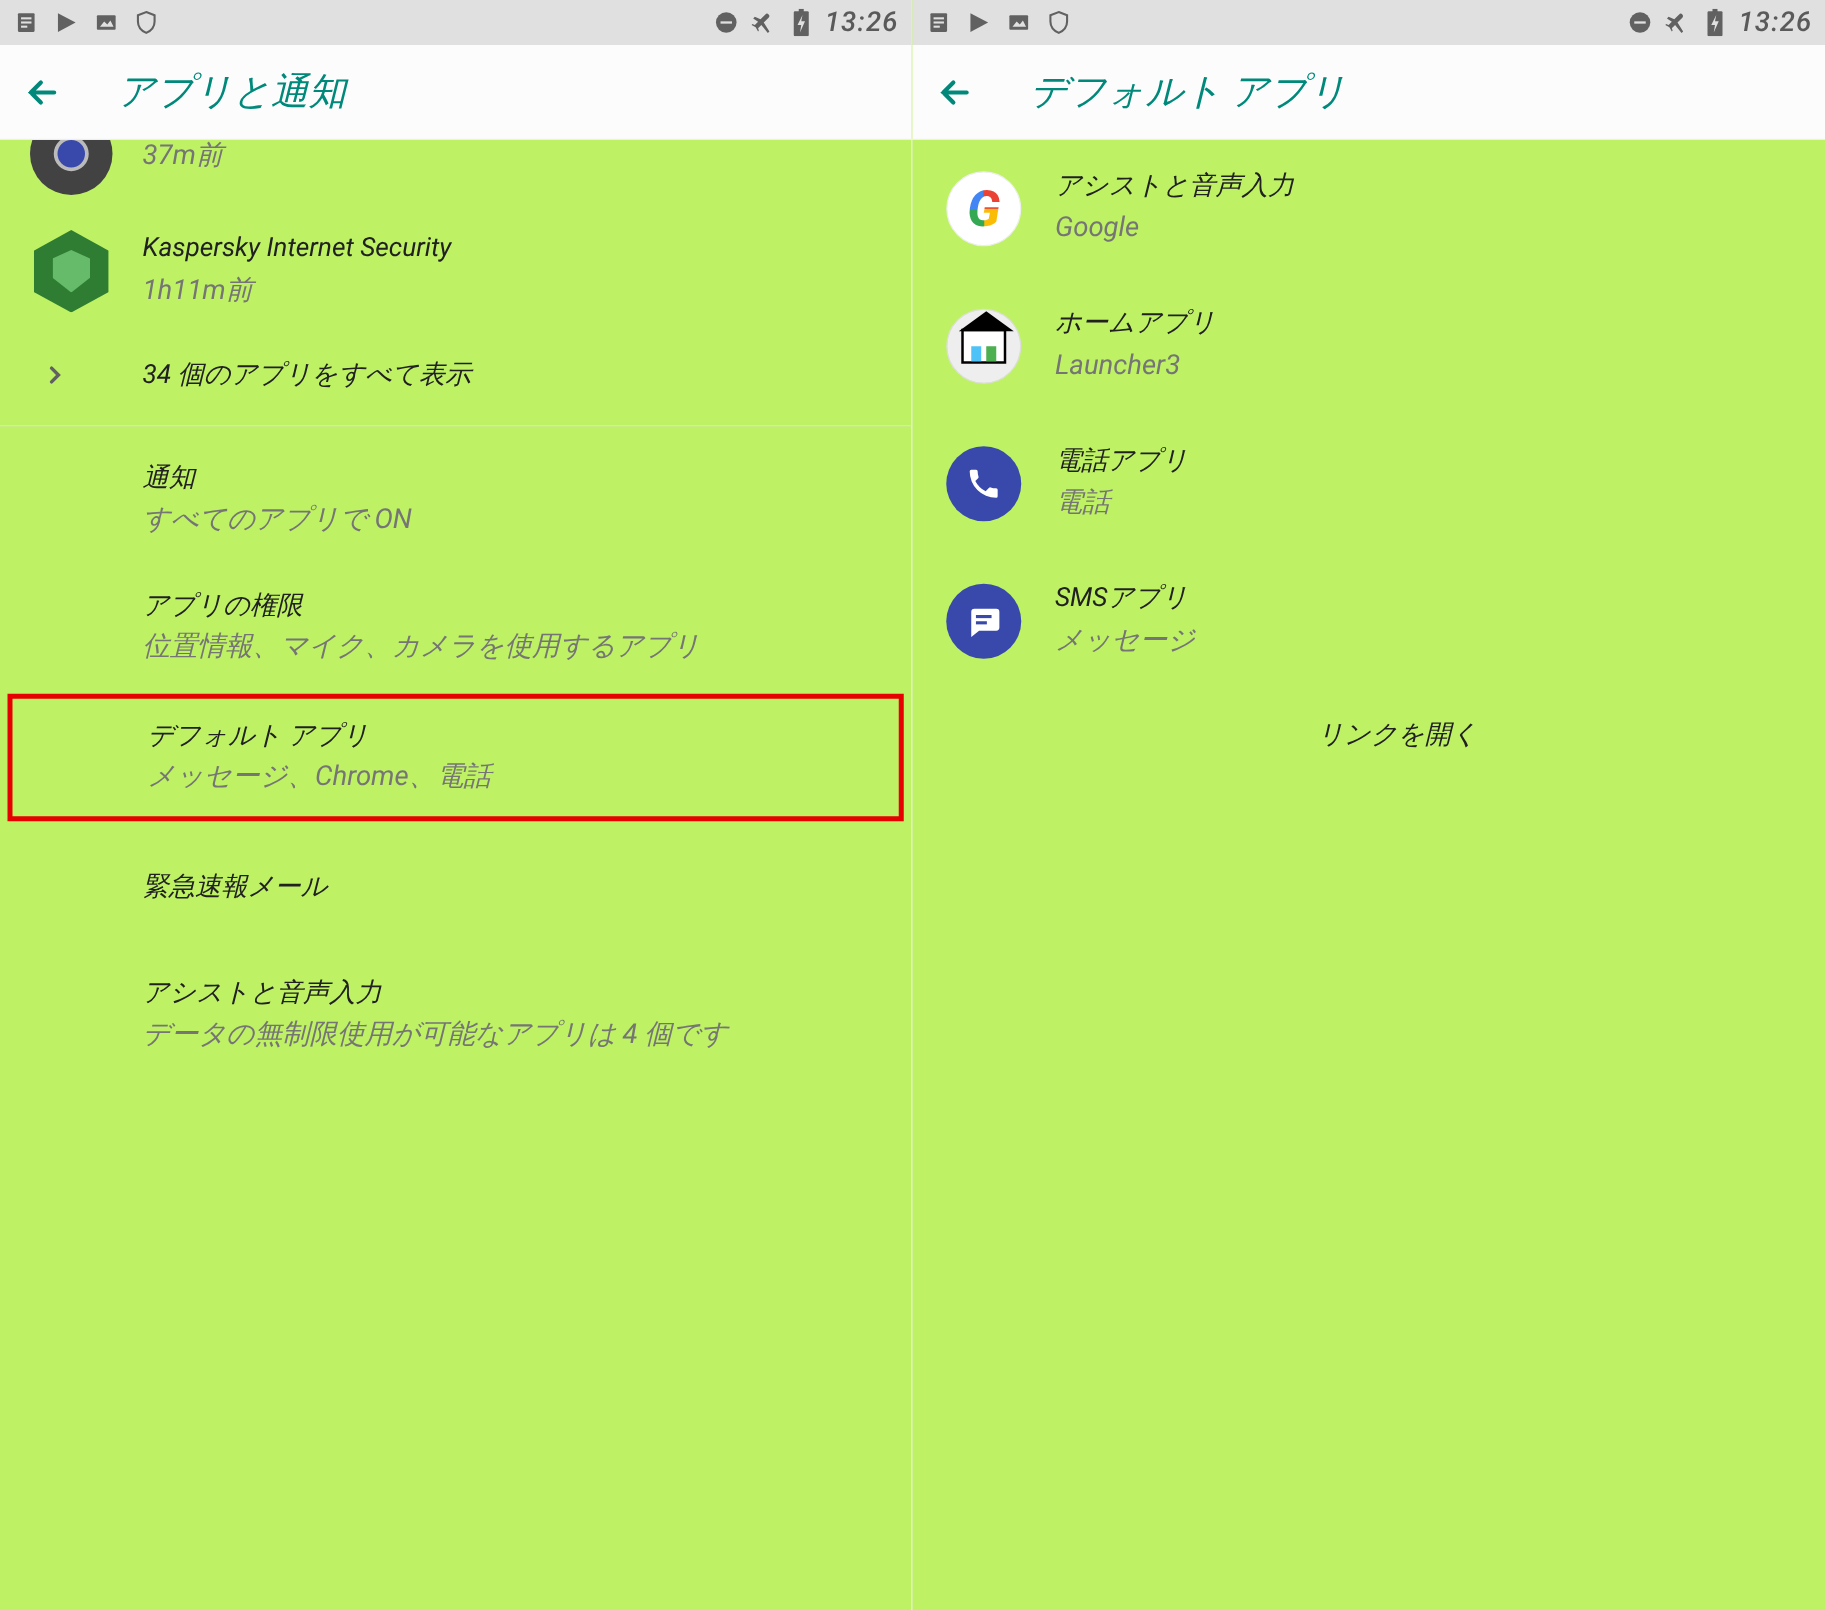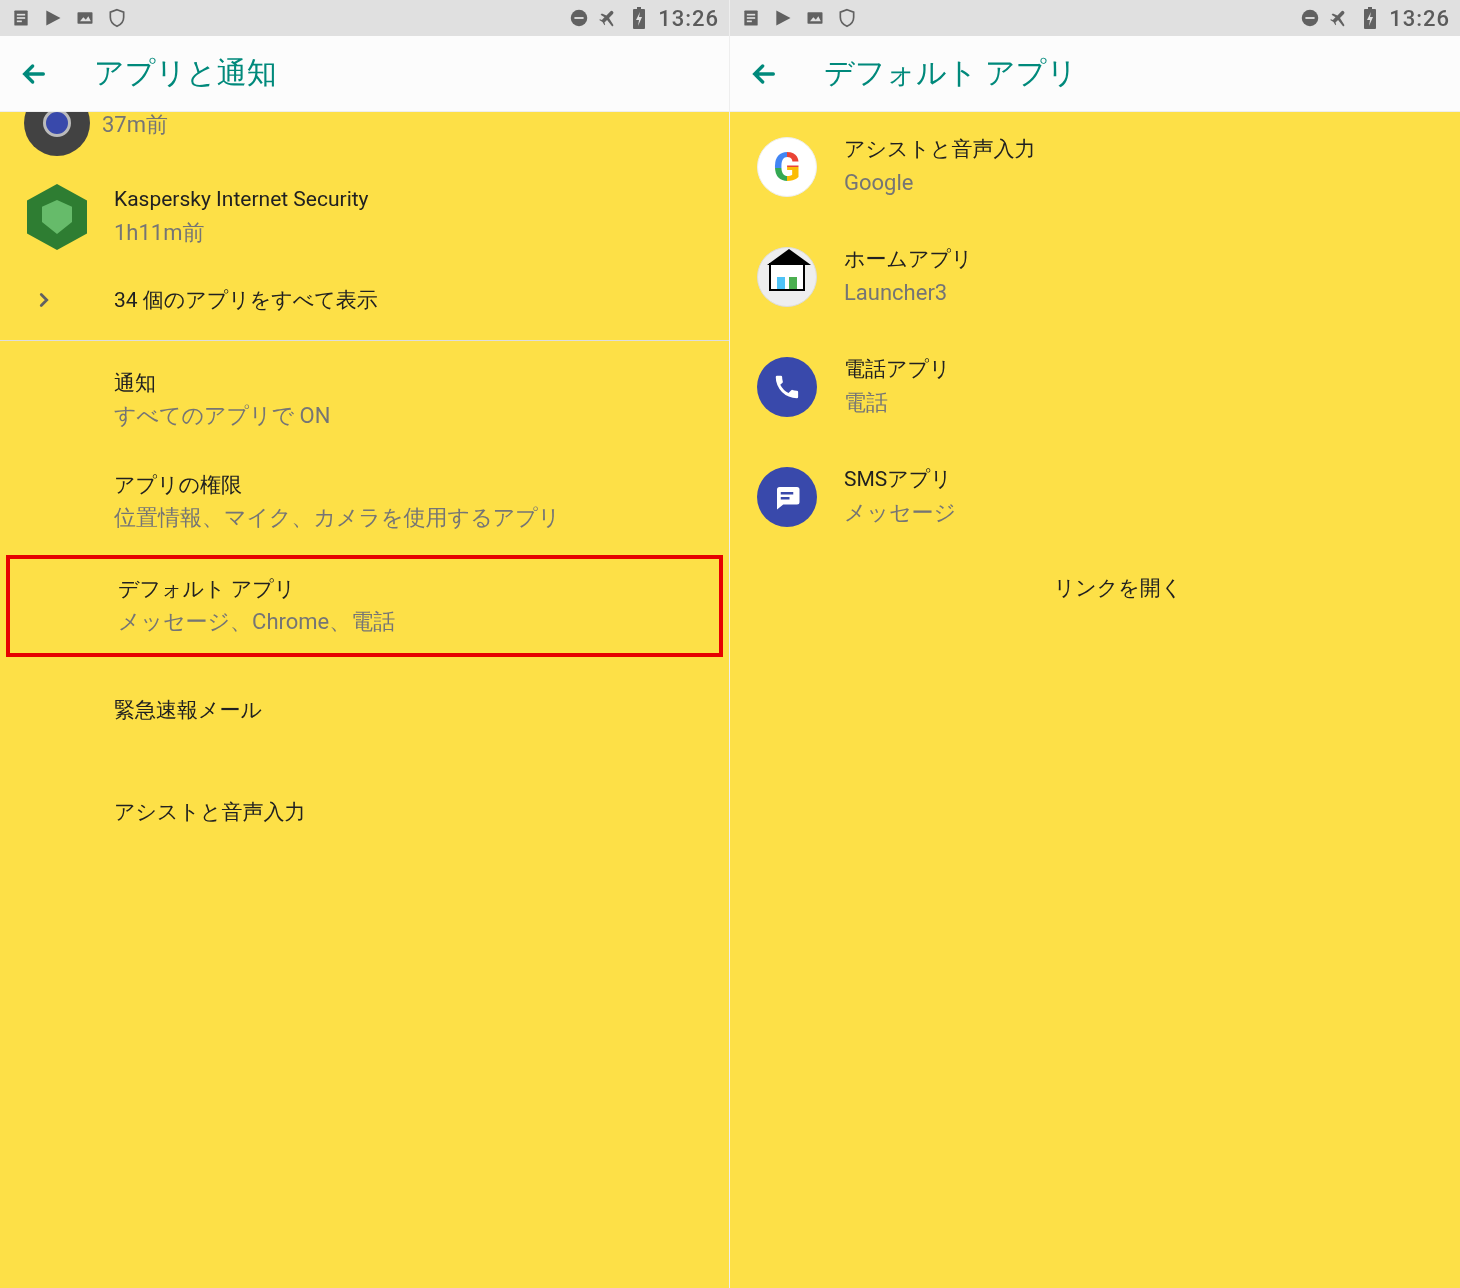--- a/index.html
+++ b/index.html
@@ -8,23 +8,24 @@
   font-family: -apple-system, BlinkMacSystemFont, "Segoe UI", Roboto, "Noto Sans", sans-serif;
 }
 .container {
   display: flex;
   width: 1460px;
   height: 1288px;
 }
 .phone {
   width: 50%;
   height: 100%;
-  background: #fde047;
+  background: #bef264;
   position: relative;
   border-right: 1px solid #eee;
+  font-style: italic;
 }
 .phone:last-child { border-right: none; }
 .status-bar {
   height: 36px;
   background: #e0e0e0;
   display: flex;
   align-items: center;
   justify-content: space-between;
   padding: 0 10px;
   font-size: 20px;
@@ -96,21 +97,21 @@
 .highlight {
   border: 4px solid #e60000;
   margin: 2px 6px;
   padding: 14px 14px 14px 18px;
 }
 .no-icon .icon-slot { width: 66px; }
 .chevron-slot {
   width: 40px; display: flex; align-items: center; justify-content: center;
   color: #616161;
 }
-.camera-row { padding-top: 6px; padding-bottom: 10px; margin-top: -28px; gap: 12px; }
+.camera-row { padding-top: 6px; padding-bottom: 10px; margin-top: -28px; }
 .camera-icon {
   width: 66px; height: 66px; border-radius: 50%; background: #424242;
   display: flex; align-items: center; justify-content: center;
   position: relative;
 }
 .camera-inner {
   width: 28px; height: 28px; border-radius: 50%; background: #3949ab; border: 3px solid #bbb;
 }
 .kaspersky-icon {
   width: 66px; height: 66px; position: relative;
@@ -280,20 +281,21 @@
         <div class="icon-slot"></div>
         <div class="texts">
           <div class="primary">緊急速報メール</div>
         </div>
       </div>
 
       <div class="row no-icon">
         <div class="icon-slot"></div>
         <div class="texts">
           <div class="primary">アシストと音声入力</div>
+          <div class="secondary">データの無制限使用が可能なアプリは 4 個です</div>
         </div>
       </div>
     </div>
   </div>
 
   <div class="phone">
     <div class="status-bar">
       <div class="status-left">
         <span class="status-icon">
             <svg width="20" height="20" viewBox="0 0 24 24" fill="#616161">

